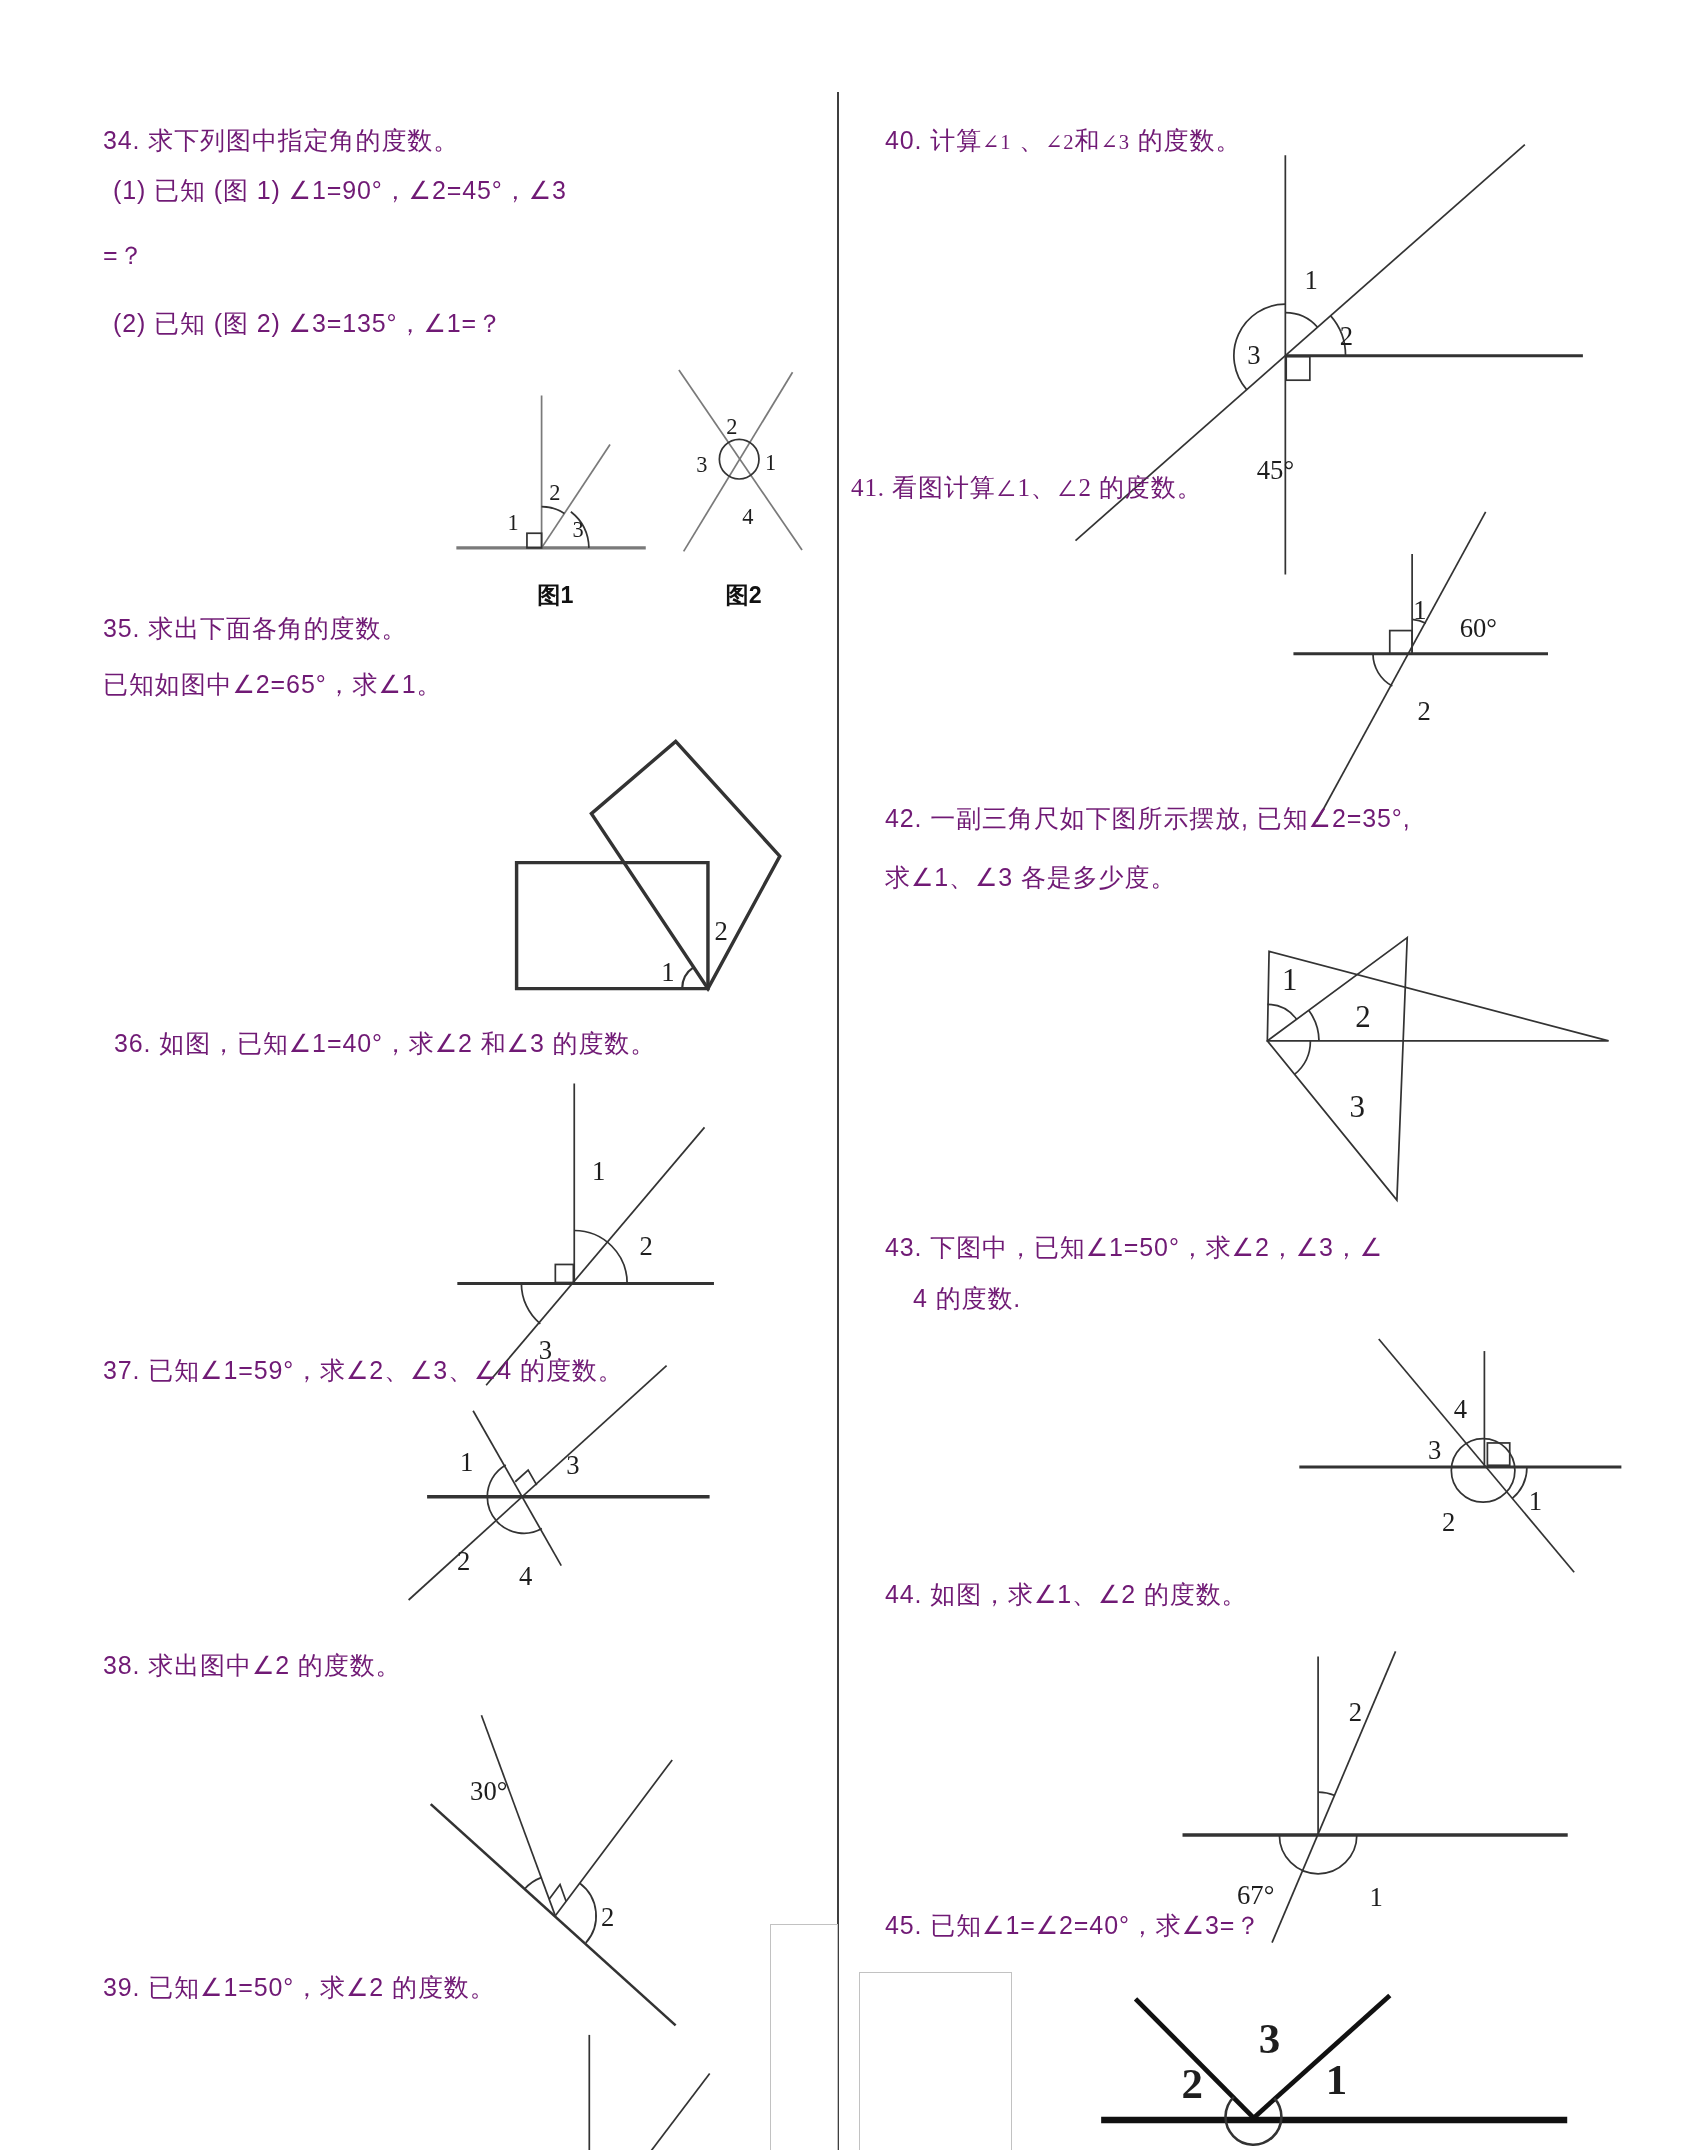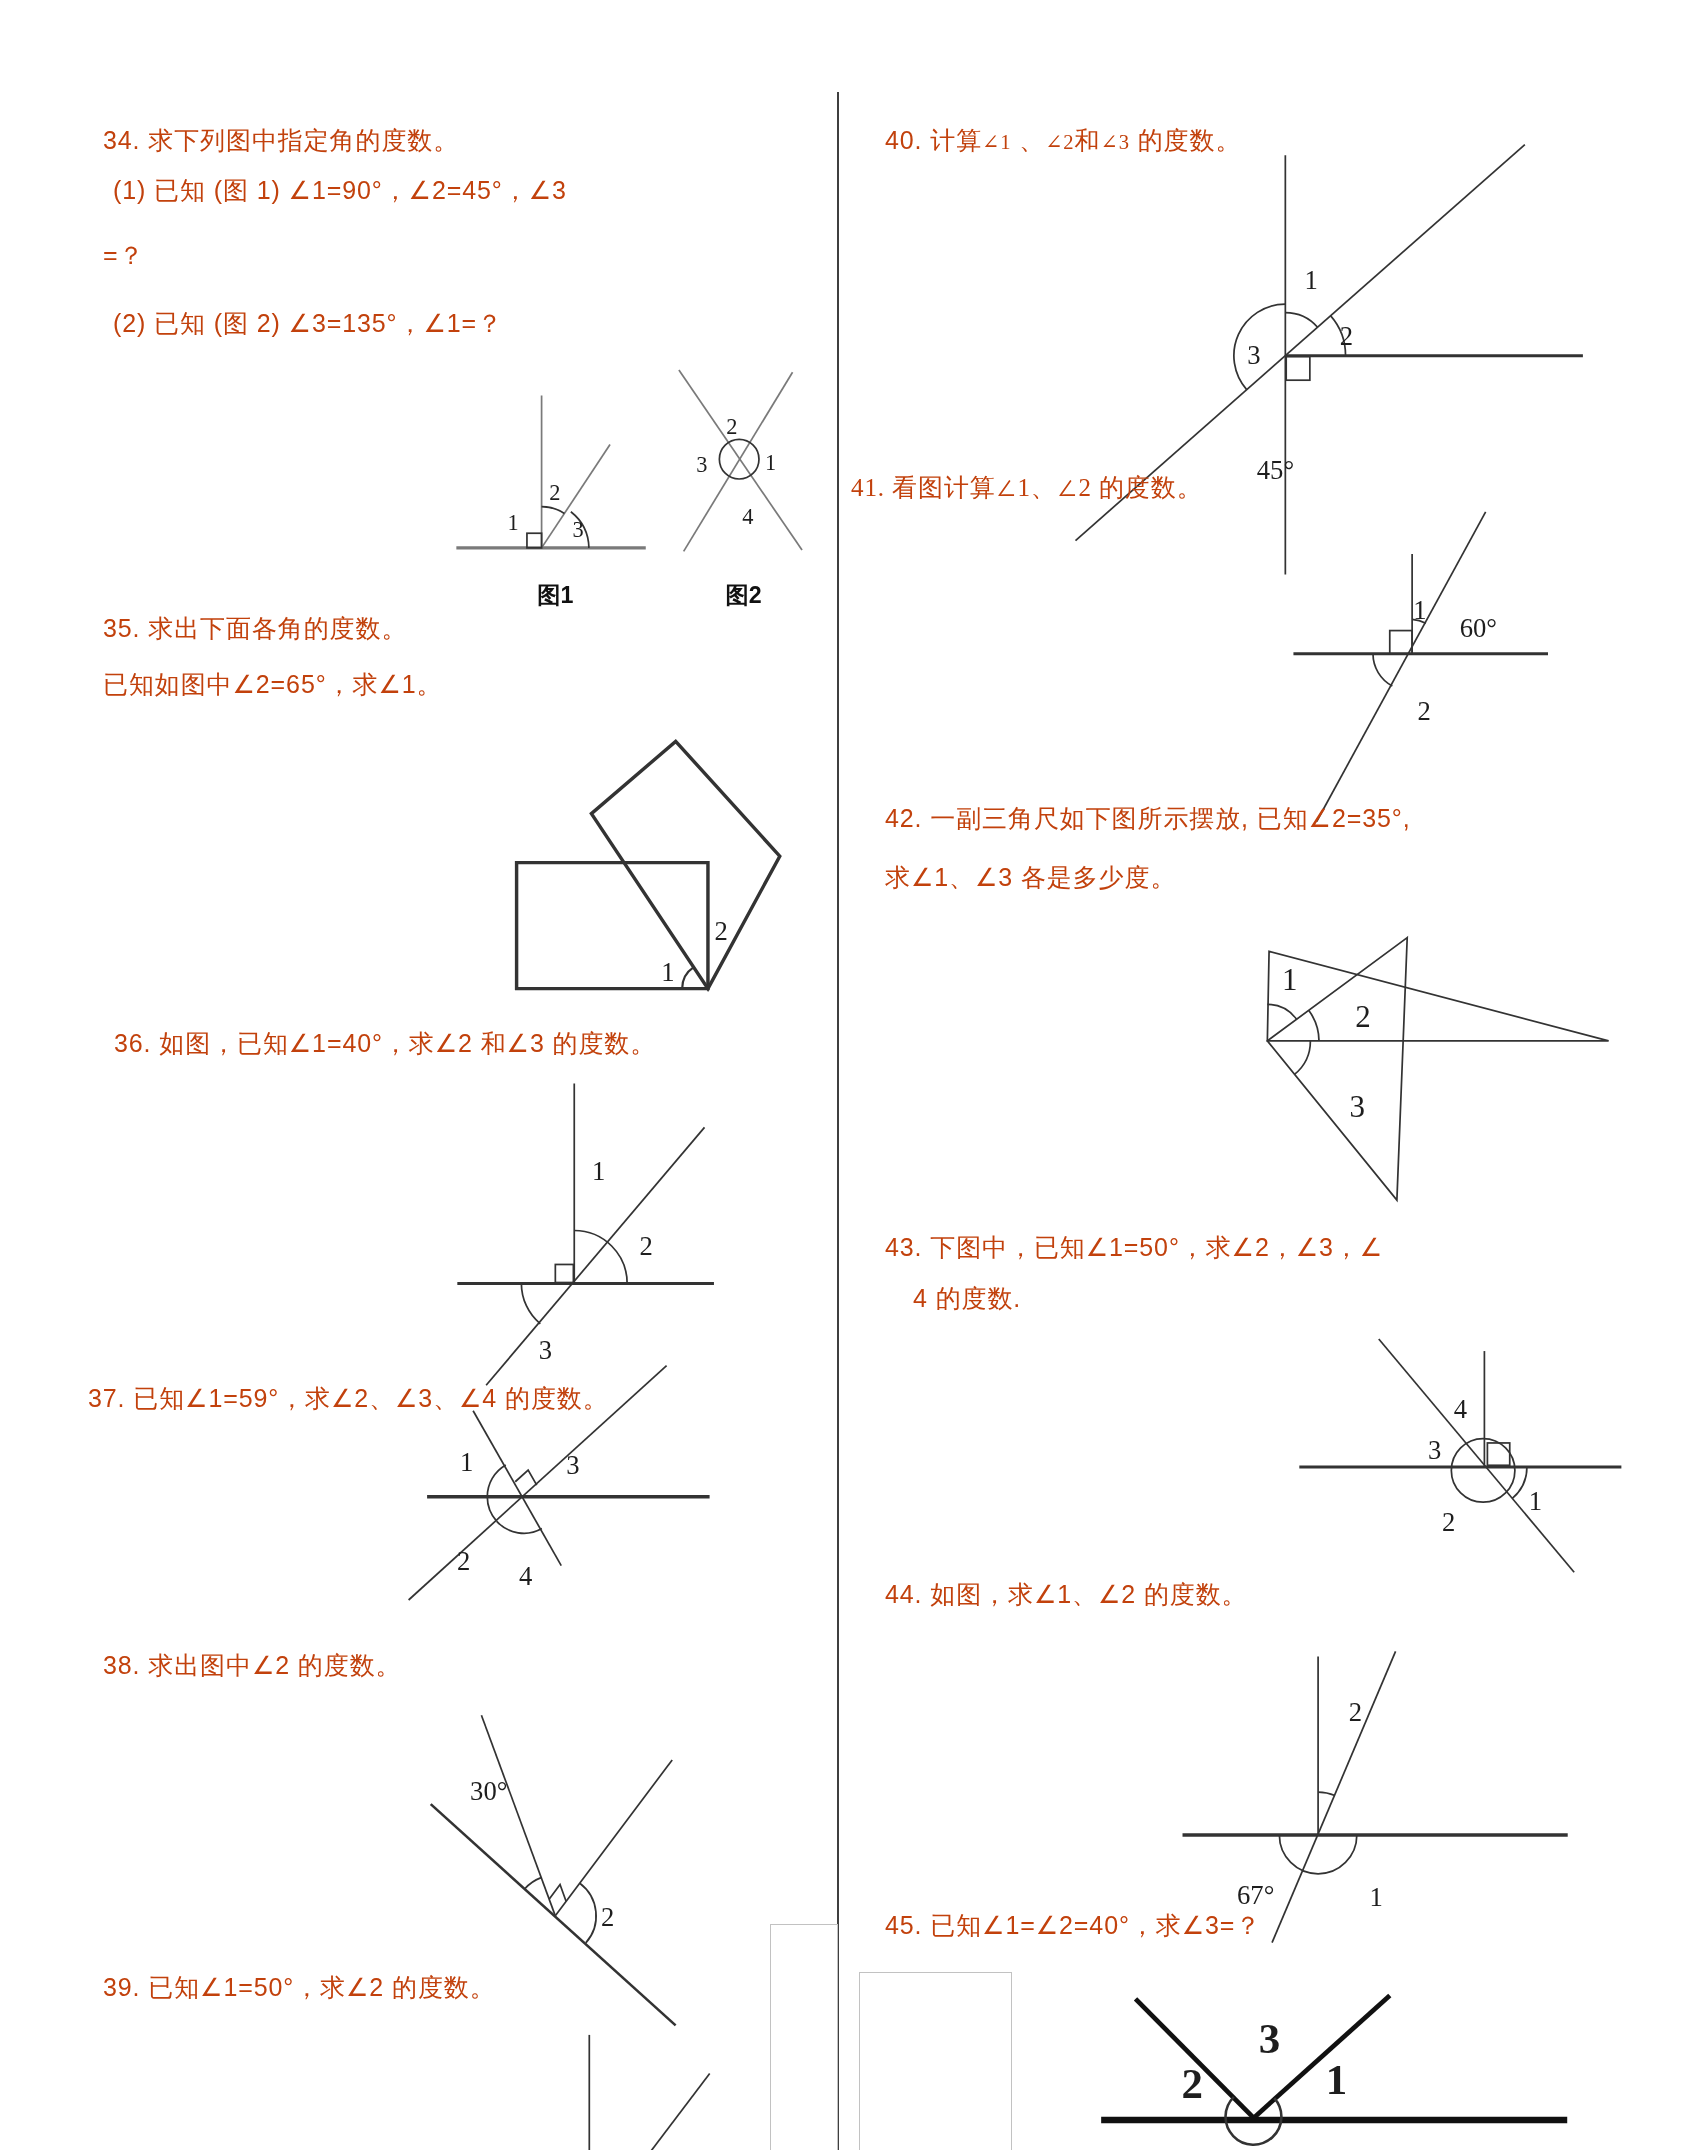--- a/index.html
+++ b/index.html
@@ -1,18 +1,18 @@
 <!DOCTYPE html>
 <html style="font-size:6.9px"><head>
 <meta charset="utf-8">
 <style>
   html,body{margin:0;padding:0;background:#ffffff;}
   .page{position:relative;width:1707px;height:2413px;background:#ffffff;overflow:hidden;
         font-family:"Liberation Sans","DejaVu Sans",sans-serif;color:#1c1c1c;}
-  .t{position:absolute;font-size:25px;line-height:1.2;white-space:nowrap;letter-spacing:0.9px;color:#c2410c;}
+  .t{position:absolute;font-size:25px;line-height:1.2;white-space:nowrap;letter-spacing:0.9px;color:#701a75;}
   .t .math{font-family:"Liberation Serif","DejaVu Serif",serif;font-size:20.6px;}
   .divider{position:absolute;background:#3f3f3f;}
   .whitebox{position:absolute;background:#ffffff;border:0.9px solid #c2c2c2;}
   svg{position:absolute;overflow:visible;}
   svg .ln{stroke:#333;fill:none;}
   svg .ln-lt{stroke:#7a7a7a;fill:none;}
   svg .ln-bold{stroke:#111;fill:none;}
   svg .arc{stroke:#333;fill:none;}
   svg .sq{stroke:#333;fill:none;}
   svg text{font-family:"Liberation Serif","DejaVu Serif",serif;fill:#1e1e1e;text-anchor:middle;}
@@ -75,21 +75,21 @@
     <path class="ln" stroke-width="7" d="M1063,2985 H1660"></path>
     <path class="ln" stroke-width="4" d="M1638,2622 L1130,3222"></path>
     <rect class="sq" stroke-width="4" x="1291" y="2941" width="42" height="42"></rect>
     <path class="arc" stroke-width="4" d="M1335,2862 A123,123 0 0,1 1458,2985"></path>
     <path class="arc" stroke-width="4" d="M1212,2985 A123,123 0 0,0 1256,3079"></path>
     <text class="lab" x="1392" y="2745">1</text>
     <text class="lab" x="1502" y="2920">2</text>
     <text class="lab" x="1268" y="3160">3</text>
   </svg>
 
-  <div class="t" style="left:88px;top:1355px;margin-top:28px;">37. 已知∠1=59°，求∠2、∠3、∠4 的度数。</div>
+  <div class="t" style="left:103px;top:1355px;">37. 已知∠1=59°，求∠2、∠3、∠4 的度数。</div>
 
   <svg style="left:404px;top:1385px;" width="336" height="301" viewBox="940 3220 780 700">
     <path class="ln" stroke-width="8" d="M993,3480 H1650"></path>
     <path class="ln" stroke-width="4" d="M1100,3280 L1305,3640"></path>
     <path class="ln" stroke-width="4" d="M1550,3175 L950,3720"></path>
     <path class="sq" stroke-width="4" d="M1198,3445 L1228,3418 L1248,3453"></path>
     <path class="arc" stroke-width="4" d="M1176,3406 A85,85 0 0,0 1133,3480"></path>
     <path class="arc" stroke-width="4" d="M1133,3480 A85,85 0 0,0 1155,3537"></path>
     <path class="arc" stroke-width="4" d="M1155,3537 A85,85 0 0,0 1260,3554"></path>
     <text class="lab" x="1085" y="3420">1</text>

